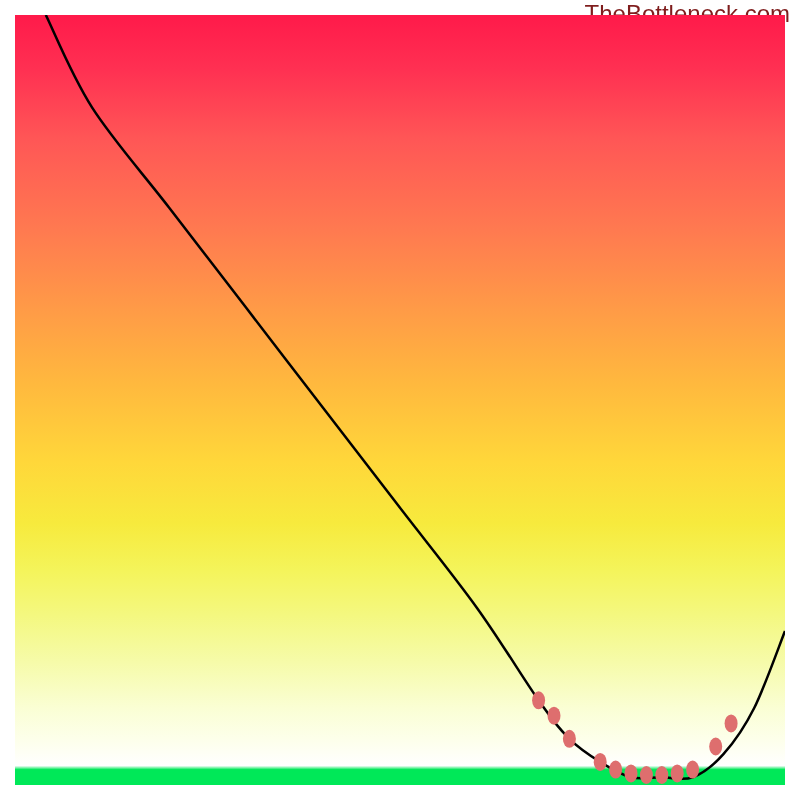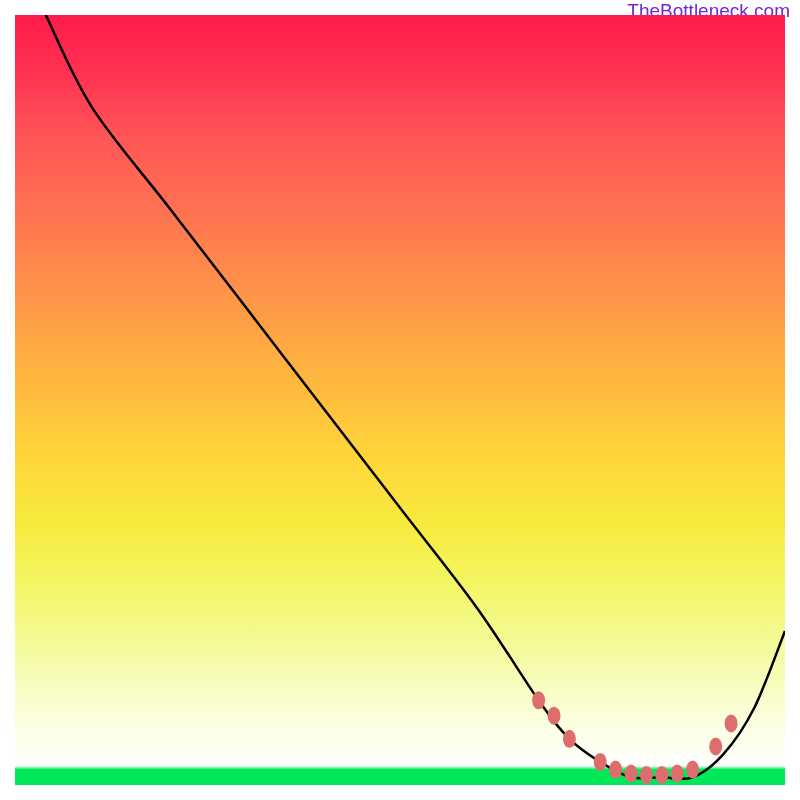--- a/index.html
+++ b/index.html
@@ -27,22 +27,22 @@
         #ffffff 97.5%,
         #00e858 98%,
         #00e858 100%
       );
     }
     .watermark {
       position: absolute;
       top: 0px;
       right: 10px;
       font-family: Arial, Helvetica, sans-serif;
-      font-size: 19px;
-      color: #6d28d9;
+      font-size: 24px;
+      color: #7f1d1d;
       font-weight: 500;
     }
     svg.curve {
       position: absolute;
       left: 0;
       top: 0;
       width: 770px;
       height: 770px;
     }
   </style>

